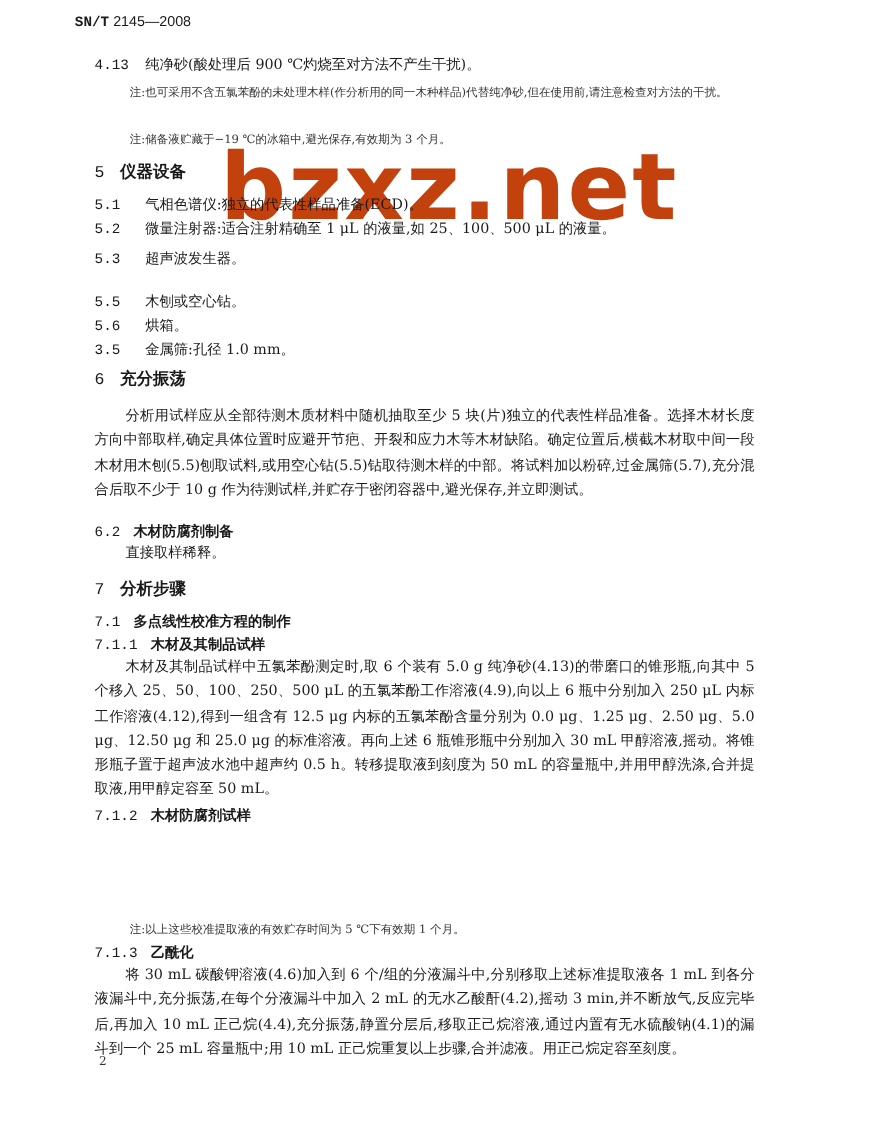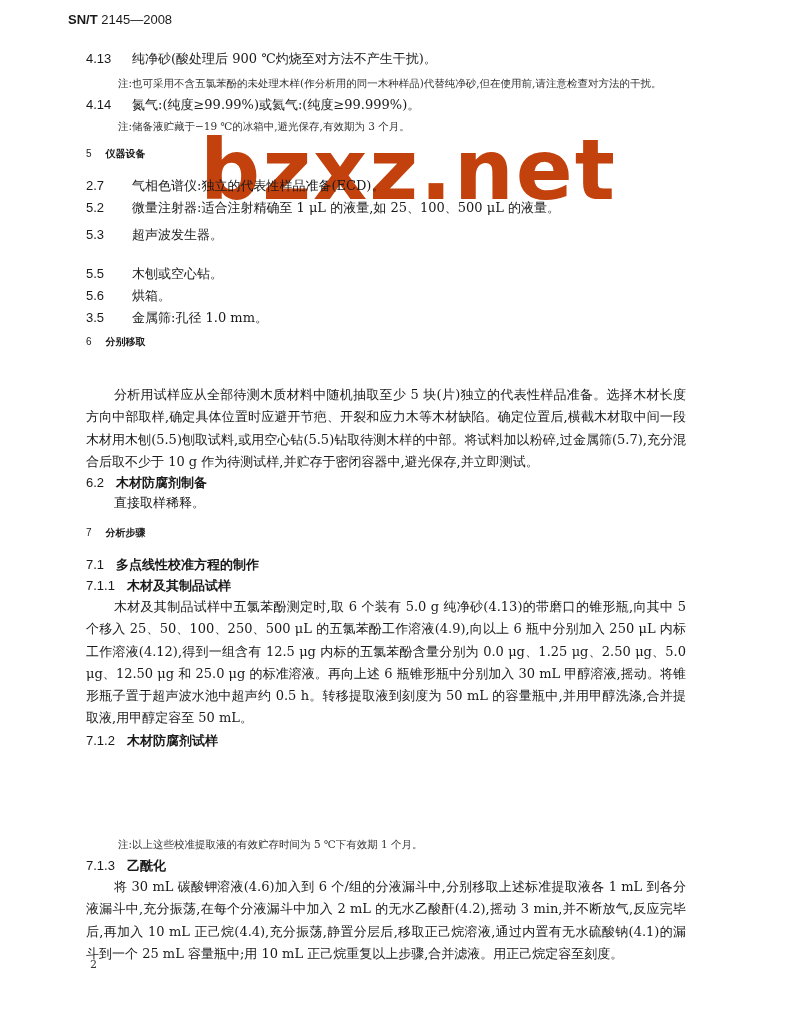--- a/index.html
+++ b/index.html
@@ -2,25 +2,25 @@
 <html><head>
 <meta charset="utf-8">
 <style>
   html, body { margin: 0; padding: 0; background: #ffffff; }
   body { width: 800px; height: 1034px; position: relative; overflow: hidden;
          font-family: "DejaVu Serif", "Liberation Serif", serif; color: #1a1a1a; }
   .watermark { position: absolute; left: 200px; top: 128px; font-family: "DejaVu Sans", "Liberation Sans", sans-serif;
                font-weight: bold; font-size: 84px; color: #c2410c; letter-spacing: 2px; z-index: 0; line-height: 1; }
   .page { position: absolute; left: 0; top: 0; width: 800px; height: 1034px; z-index: 1; }
   .header { position: absolute; left: 68px; top: 12px; font-family: "Liberation Sans", sans-serif; font-size: 13px; }
-  .header b { font-weight: bold; }
+  .header b { font-weight: bold; font-family: Liberation Mono, monospace; }
   .line { position: absolute; left: 86px; font-size: 13px; white-space: nowrap; }
-  .num { display: inline-block; font-family: Liberation Sans, sans-serif; }
+  .num { display: inline-block; font-family: Liberation Mono, monospace; }
   .note { position: absolute; left: 118px; font-size: 10.5px; white-space: nowrap; color: #333; }
-  .h1 { position: absolute; left: 86px; font-family: "DejaVu Sans", sans-serif; font-size: 10px; font-weight: bold; }
+  .h1 { position: absolute; left: 86px; font-family: "DejaVu Sans", sans-serif; font-size: 15px; font-weight: bold; }
   .h1 .num { font-weight: normal; margin-right: 14px; }
   .h2 { position: absolute; left: 86px; font-family: "DejaVu Sans", sans-serif; font-size: 13px; font-weight: bold; }
   .h2 .num { font-weight: normal; margin-right: 12px; }
   .item .num { width: 46px; }
   .para { position: absolute; left: 86px; width: 600px; font-size: 13px; line-height: 22.3px; text-align: justify; }
   .para .p { text-indent: 28px; display: block; }
   .pagenum { position: absolute; left: 90px; top: 958px; font-size: 11px; color: #333; }
 </style>
 </head>
 <body>
@@ -32,39 +32,36 @@
   <div class="header">
     <b>SN/T</b>
     <span>2145—2008</span>
   </div>
 
   <div class="line item" style="top:50px">
     <span class="num">4.13</span><span>纯净砂(酸处理后 900 ℃灼烧至对方法不产生干扰)。</span>
   </div>
   <div class="note" style="top:77px">注:也可采用不含五氯苯酚的未处理木样(作分析用的同一木种样品)代替纯净砂,但在使用前,请注意检查对方法的干扰。</div>
 
-  <div class="line item" style="top:96px">
-    <span class="num">4.14</span><span>氮气:(纯度≥99.99%)或氦气:(纯度≥99.999%)。</span>
-  </div>
   <div class="note" style="top:120px">注:储备液贮藏于−19 ℃的冰箱中,避光保存,有效期为 3 个月。</div>
 
   <div class="h1" style="top:147px">
     <span class="num">5</span><span>仪器设备</span>
   </div>
-  <div class="line item" style="top:177px"><span class="num">2.7</span><span>气相色谱仪:独立的代表性样品准备(ECD)。</span></div>
+  <div class="line item" style="top:177px"><span class="num">5.1</span><span>气相色谱仪:独立的代表性样品准备(ECD)。</span></div>
   <div class="line item" style="top:199px"><span class="num">5.2</span><span>微量注射器:适合注射精确至 1 μL 的液量,如 25、100、500 μL 的液量。</span></div>
   <div class="line item" style="top:226px"><span class="num">5.3</span><span>超声波发生器。</span></div>
   <div class="line item" style="top:265px"><span class="num">5.5</span><span>木刨或空心钻。</span></div>
   <div class="line item" style="top:287px"><span class="num">5.6</span><span>烘箱。</span></div>
   <div class="line item" style="top:309px"><span class="num">3.5</span><span>金属筛:孔径 1.0 mm。</span></div>
 
   <div class="h1" style="top:335px">
-    <span class="num">6</span><span>分别移取</span>
+    <span class="num">6</span><span>充分振荡</span>
   </div>
-  <div class="para" style="top:384px">
+  <div class="para" style="top:368px">
     <span class="p">分析用试样应从全部待测木质材料中随机抽取至少 5 块(片)独立的代表性样品准备。选择木材长度方向中部取样,确定具体位置时应避开节疤、开裂和应力木等木材缺陷。确定位置后,横截木材取中间一段木材用木刨(5.5)刨取试料,或用空心钻(5.5)钻取待测木样的中部。将试料加以粉碎,过金属筛(5.7),充分混合后取不少于 10 g 作为待测试样,并贮存于密闭容器中,避光保存,并立即测试。</span>
   </div>
   <div class="h2" style="top:474px">
     <span class="num">6.2</span><span>木材防腐剂制备</span>
   </div>
   <div class="para" style="top:492px">
     <span class="p">直接取样稀释。</span>
   </div>
 
   <div class="h1" style="top:526px">

